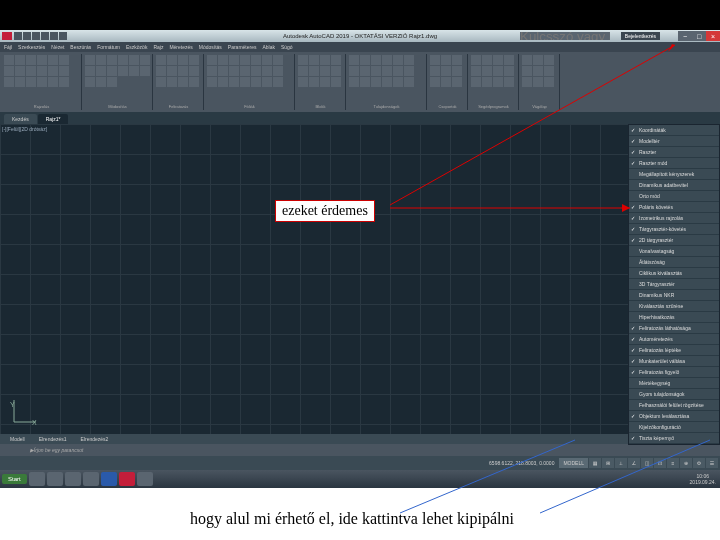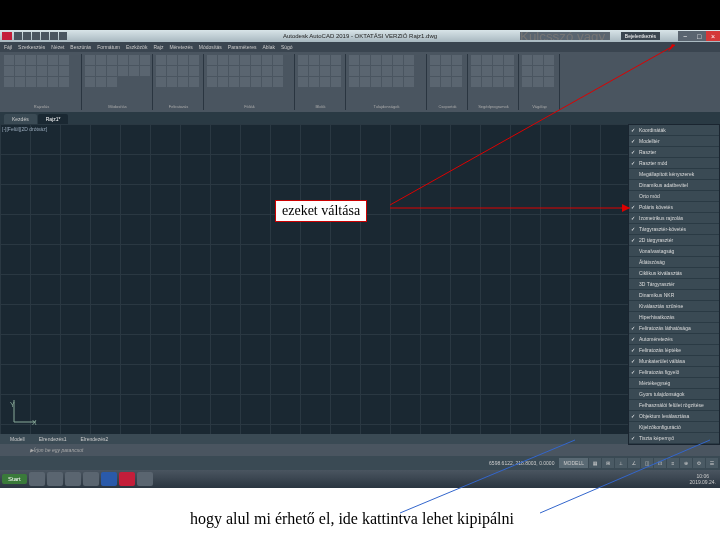--- a/index.html
+++ b/index.html
@@ -349,21 +349,21 @@
     <span class="tbtn word"></span>
     <span class="tbtn acadbtn"></span>
     <span class="tbtn"></span>
     <span class="tray">
       <div>10:06</div>
       <div>2019.09.24.</div>
     </span>
   </div>
 </div>
 
-<div class="annot1">ezeket váltása</div>
+<div class="annot1">ezeket érdemes</div>
 <div class="annot2">hogy alul mi érhető el, ide kattintva lehet kipipálni</div>
 
 <svg class="arrow" style="top:40px;left:390px" width="320" height="170">
   <line x1="0" y1="165" x2="285" y2="5" stroke="#d00" stroke-width="1"></line>
   <polygon points="285,5 278,12 282,4" fill="#d00"></polygon>
 </svg>
 <svg class="arrow" style="top:200px;left:390px" width="250" height="15">
   <line x1="0" y1="8" x2="240" y2="8" stroke="#d00" stroke-width="1"></line>
   <polygon points="240,8 232,4 232,12" fill="#d00"></polygon>
 </svg>

